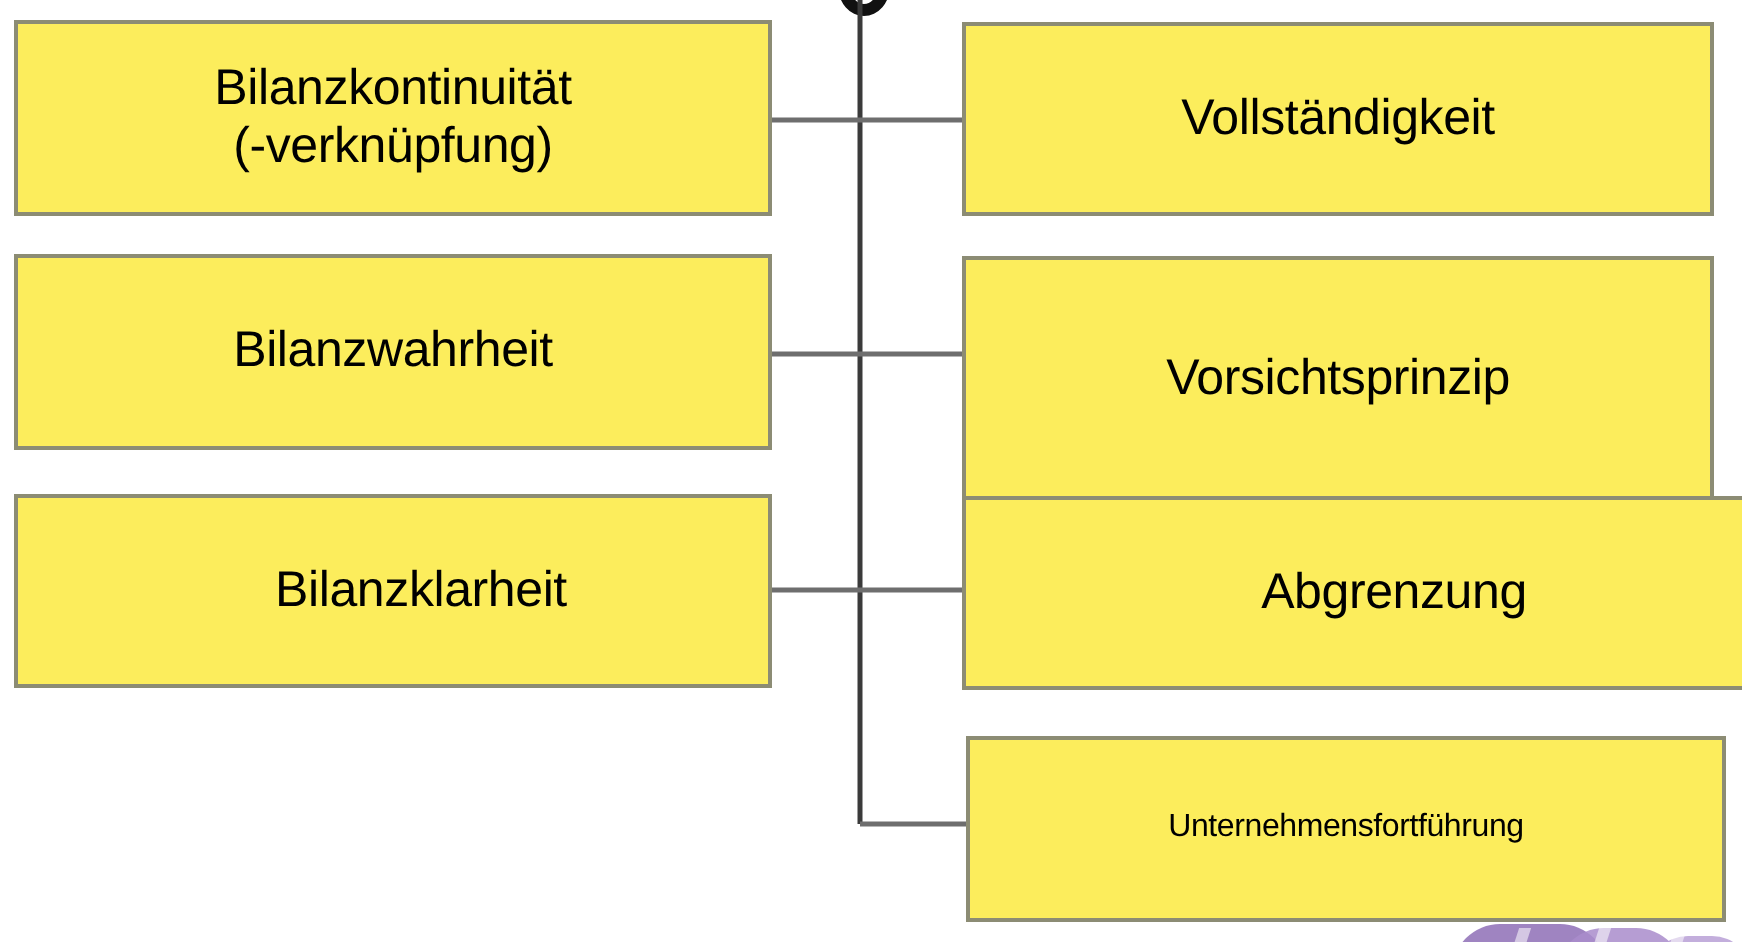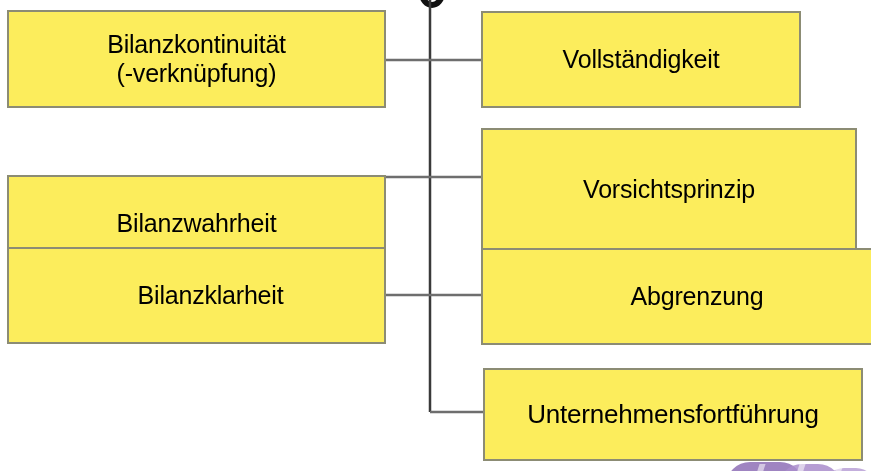--- a/index.html
+++ b/index.html
@@ -37,21 +37,21 @@
     justify-content: center;
     text-align: center;
     color: #000000;
     font-size: 25px;
     line-height: 1.18;
     letter-spacing: -0.2px;
     white-space: pre-line;
     padding: 0 4px;
   }
   .node.tight {
-    font-size: 26px;
+    font-size: 16px;
     padding: 0 2px;
   }
 
   
   #top-glyph {
     position: absolute;
     left: 419px;
     top: -22px;
     width: 26px;
     height: 30px;
@@ -118,29 +118,29 @@
     <line x1="430" y1="177" x2="481" y2="177" stroke="#6e6e6e" stroke-width="2.5"></line>
     <line x1="430" y1="295" x2="481" y2="295" stroke="#6e6e6e" stroke-width="2.5"></line>
     <line x1="430" y1="412" x2="483" y2="412" stroke="#6e6e6e" stroke-width="2.5"></line>
   </svg>
 
   <div class="node" style="left:7px; top:10px; width:379px; height:98px;">
     <span>Bilanzkontinuität
 (-verknüpfung)</span>
   </div>
 
-  <div class="node" style="left:7px; top:127px; width:379px; height:98px;margin-top:48px;">
+  <div class="node" style="left:7px; top:127px; width:379px; height:98px;">
     <span>Bilanzwahrheit</span>
   </div>
 
   <div class="node" style="left:7px; top:247px; width:379px; height:97px;padding-left:32px;">
     <span>Bilanzklarheit</span>
   </div>
 
-  <div class="node" style="left:481px; top:11px; width:320px; height:97px;">
+  <div class="node" style="left:481px; top:11px; width:376px; height:97px;">
     <span>Vollständigkeit</span>
   </div>
 
   <div class="node" style="left:481px; top:128px; width:376px; height:123px;">
     <span>Vorsichtsprinzip</span>
   </div>
 
   <div class="node" style="left:481px; top:248px; width:432px; height:97px;">
     <span>Abgrenzung</span>
   </div>

